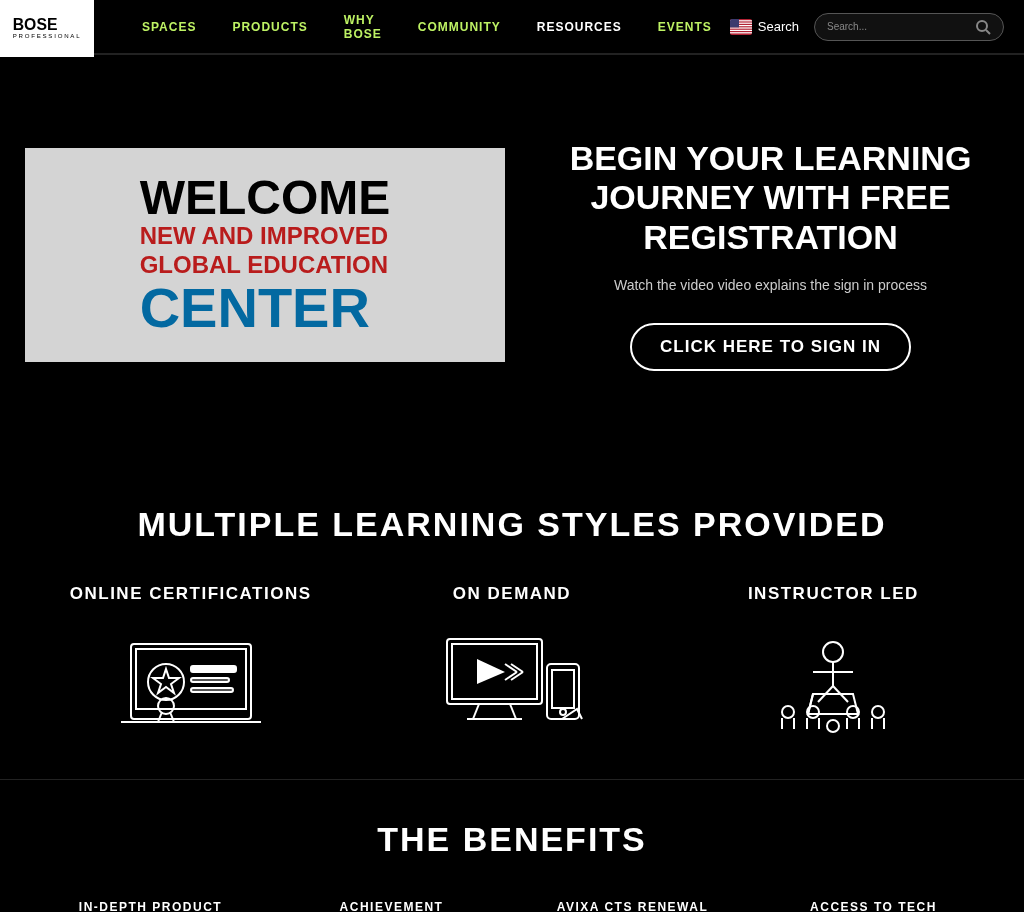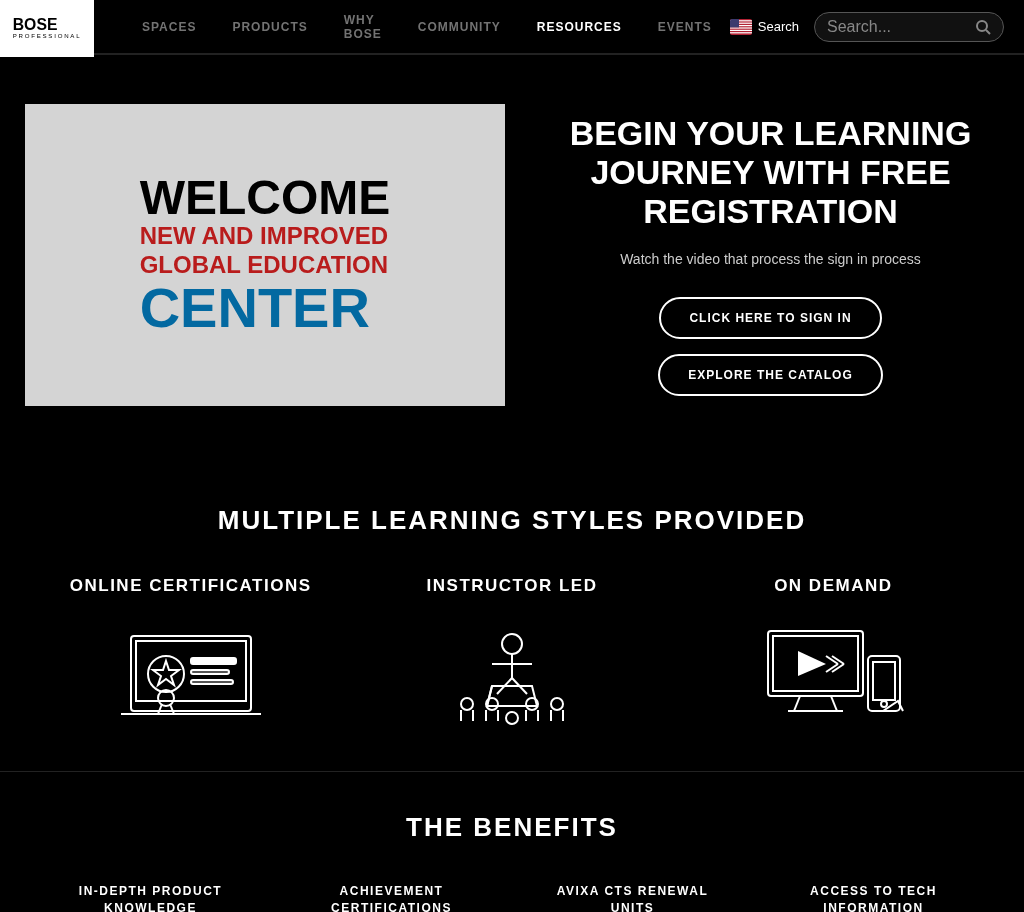--- a/index.html
+++ b/index.html
@@ -3,45 +3,45 @@
   <meta charset="utf-8">
   <style>
     * { margin: 0; padding: 0; box-sizing: border-box; }
     body { background: #000; color: #fff; font-family: Arial, Helvetica, sans-serif; width: 1024px; min-height: 912px; overflow-x: hidden; }
 
     
     header { background: #000; border-bottom: 1px solid #222; display: flex; align-items: center; padding: 12px 20px; height: 54px; position: relative; justify-content: flex-end; }
     .logo-box { background: #fff; width: 95px; height: 60px; display: flex; align-items: center; justify-content: center; flex-shrink: 0; }
     .logo-box svg { width: 70px; height: 30px; }
     nav { display: flex; align-items: center; gap: 0; margin-left: 30px; }
-    nav a { color: #737373; text-decoration: none; font-size: 12px; font-weight: 600; letter-spacing: 1px; padding: 0 18px; text-transform: uppercase; }
+    nav a { color: #bef264; text-decoration: none; font-size: 12px; font-weight: 600; letter-spacing: 1px; padding: 0 18px; text-transform: uppercase; }
     nav a.active { color: #fff; }
     .header-right { margin-left: auto; display: flex; align-items: center; gap: 15px; }
     .lang-btn { display: flex; align-items: center; gap: 6px; background: none; border: none; color: #fff; font-size: 13px; cursor: pointer; }
     .flag-icon { width: 22px; height: 16px; border-radius: 2px; overflow: hidden; display: inline-flex; }
     .search-box { display: flex; align-items: center; border: 1px solid #555; border-radius: 20px; padding: 5px 12px; background: #111; gap: 8px; }
-    .search-box input { background: none; border: none; outline: none; color: #fdba74; font-size: 16px; width: 140px; }
+    .search-box input { background: none; border: none; outline: none; color: #fdba74; font-size: 10px; width: 140px; }
     .search-box input::placeholder { color: #888; }
 
     
     .hero { background: #000; display: flex; align-items: center; padding: 40px 40px 40px 25px; min-height: 400px; }
-    .hero-image { background: #d4d4d4; width: 480px; height: 302px; flex-shrink: 0; display: flex; align-items: center; justify-content: center; position: relative; overflow: hidden; }
+    .hero-image { background: #d4d4d4; width: 480px; height: 214px; flex-shrink: 0; display: flex; align-items: center; justify-content: center; position: relative; overflow: hidden; }
     .hero-image-text { padding: 25px 30px; }
     .welcome-text { font-size: 48px; font-weight: 900; color: #000; line-height: 1; text-transform: uppercase; }
     .sub-text { font-size: 24px; font-weight: 700; color: #b91c1c; line-height: 1.2; text-transform: uppercase; }
     .center-text { font-size: 56px; font-weight: 900; color: #0369a1; line-height: 1; text-transform: uppercase; }
     .hero-content { flex: 1; padding-left: 52px; }
     .hero-content h1 { font-size: 34px; font-weight: 900; text-transform: uppercase; line-height: 1.15; text-align: center; margin-bottom: 20px; }
     .hero-subtitle { font-size: 14px; color: #ccc; text-align: center; margin-bottom: 30px; }
     .hero-buttons { display: flex; gap: 15px; justify-content: center; flex-wrap: wrap; }
-    .btn-outline { border: 2px solid #fff; background: transparent; color: #fff; border-radius: 25px; padding: 12px 28px; font-size: 12px; font-weight: 700; cursor: pointer; letter-spacing: 1px; text-transform: uppercase; white-space: nowrap; }
+    .btn-outline { border: 2px solid #fff; background: transparent; color: #fff; border-radius: 25px; padding: 12px 28px; font-size: 17px; font-weight: 700; cursor: pointer; letter-spacing: 1px; text-transform: uppercase; white-space: nowrap; }
 
     
     .learning-section { background: #000; padding: 50px 40px 40px; text-align: center; }
-    .section-title { font-size: 26px; font-weight: 900; text-transform: uppercase; letter-spacing: 2px; margin-bottom: 40px; }
+    .section-title { font-size: 34px; font-weight: 900; text-transform: uppercase; letter-spacing: 2px; margin-bottom: 40px; }
     .learning-grid { display: flex; justify-content: space-around; align-items: flex-start; gap: 20px; }
     .learning-item { display: flex; flex-direction: column; align-items: center; gap: 15px; flex: 1; }
     .learning-label { font-size: 17px; font-weight: 700; letter-spacing: 1.5px; text-transform: uppercase; margin-bottom: 10px; }
     .icon-box { width: 160px; height: 110px; display: flex; align-items: center; justify-content: center; }
     .icon-box svg { width: 150px; height: 100px; }
 
     
     .benefits-section { background: #000; padding: 40px 40px 50px; text-align: center; }
     .benefits-grid { display: flex; justify-content: space-around; margin-top: 30px; gap: 20px; }
     .benefit-item { flex: 1; font-size: 12px; font-weight: 700; letter-spacing: 1.5px; text-transform: uppercase; line-height: 1.4; }
@@ -102,24 +102,23 @@
   <div class="hero-image">
     <div class="hero-image-text">
       <div class="welcome-text">WELCOME</div>
       <div class="sub-text">NEW AND IMPROVED</div>
       <div class="sub-text">GLOBAL EDUCATION</div>
       <div class="center-text">CENTER</div>
     </div>
   </div>
   <div class="hero-content">
     <h1>BEGIN YOUR LEARNING JOURNEY WITH FREE REGISTRATION</h1>
-    <p class="hero-subtitle">Watch the video that process the sign in process</p>
+    <p class="hero-subtitle">Watch the video video explains the sign in process</p>
     <div class="hero-buttons">
       <button class="btn-outline">CLICK HERE TO SIGN IN</button>
-      <button class="btn-outline">EXPLORE THE CATALOG</button>
     </div>
   </div>
 </section>
 
 <section class="learning-section">
   <h2 class="section-title">MULTIPLE LEARNING STYLES PROVIDED</h2>
   <div class="learning-grid">
 
     <div class="learning-item">
       <div class="learning-label">ONLINE CERTIFICATIONS</div>
@@ -133,20 +132,47 @@
           <circle cx="50" cy="48" r="18" fill="none"></circle>
           <polygon points="50,35 53,44 63,44 55,50 58,59 50,53 42,59 45,50 37,44 47,44" fill="none"></polygon>
 
           <rect x="75" y="32" width="45" height="6" rx="2" fill="#fff"></rect>
           <rect x="75" y="44" width="38" height="4" rx="2" fill="#555"></rect>
           <rect x="75" y="54" width="42" height="4" rx="2" fill="#555"></rect>
 
           <circle cx="50" cy="72" r="8" fill="none"></circle>
           <line x1="46" y1="78" x2="42" y2="88"></line>
           <line x1="54" y1="78" x2="58" y2="88"></line>
+        </svg>
+      </div>
+    </div>
+
+    <div class="learning-item">
+      <div class="learning-label">ON DEMAND</div>
+      <div class="icon-box">
+        <svg viewBox="0 0 150 100" fill="none" stroke="#fff" stroke-width="2">
+
+          <rect x="10" y="5" width="95" height="65" rx="3"></rect>
+          <rect x="15" y="10" width="85" height="55"></rect>
+          <line x1="42" y1="70" x2="36" y2="85"></line>
+          <line x1="73" y1="70" x2="79" y2="85"></line>
+          <line x1="30" y1="85" x2="85" y2="85"></line>
+
+          <polygon points="40,25 40,50 68,38" fill="#fff" stroke="none"></polygon>
+
+          <line x1="68" y1="30" x2="80" y2="38"></line>
+          <line x1="80" y1="38" x2="68" y2="46"></line>
+          <line x1="74" y1="30" x2="86" y2="38"></line>
+          <line x1="86" y1="38" x2="74" y2="46"></line>
+
+          <rect x="110" y="30" width="32" height="55" rx="4"></rect>
+          <rect x="115" y="36" width="22" height="38"></rect>
+          <circle cx="126" cy="78" r="3"></circle>
+
+          <path d="M125 85 L140 75 L145 85" stroke="#fff" stroke-width="2" fill="none"></path>
         </svg>
       </div>
     </div>
 
     <div class="learning-item">
       <div class="learning-label">INSTRUCTOR LED</div>
       <div class="icon-box">
         <svg viewBox="0 0 150 100" fill="none" stroke="#fff" stroke-width="2">
 
           <circle cx="75" cy="18" r="10"></circle>
@@ -168,47 +194,20 @@
           <line x1="49" y1="84" x2="49" y2="95"></line>
           <line x1="61" y1="84" x2="61" y2="95"></line>
           <line x1="89" y1="84" x2="89" y2="95"></line>
           <line x1="101" y1="84" x2="101" y2="95"></line>
           <line x1="114" y1="84" x2="114" y2="95"></line>
           <line x1="126" y1="84" x2="126" y2="95"></line>
         </svg>
       </div>
     </div>
 
-    <div class="learning-item">
-      <div class="learning-label">ON DEMAND</div>
-      <div class="icon-box">
-        <svg viewBox="0 0 150 100" fill="none" stroke="#fff" stroke-width="2">
-
-          <rect x="10" y="5" width="95" height="65" rx="3"></rect>
-          <rect x="15" y="10" width="85" height="55"></rect>
-          <line x1="42" y1="70" x2="36" y2="85"></line>
-          <line x1="73" y1="70" x2="79" y2="85"></line>
-          <line x1="30" y1="85" x2="85" y2="85"></line>
-
-          <polygon points="40,25 40,50 68,38" fill="#fff" stroke="none"></polygon>
-
-          <line x1="68" y1="30" x2="80" y2="38"></line>
-          <line x1="80" y1="38" x2="68" y2="46"></line>
-          <line x1="74" y1="30" x2="86" y2="38"></line>
-          <line x1="86" y1="38" x2="74" y2="46"></line>
-
-          <rect x="110" y="30" width="32" height="55" rx="4"></rect>
-          <rect x="115" y="36" width="22" height="38"></rect>
-          <circle cx="126" cy="78" r="3"></circle>
-
-          <path d="M125 85 L140 75 L145 85" stroke="#fff" stroke-width="2" fill="none"></path>
-        </svg>
-      </div>
-    </div>
-
   </div>
 </section>
 
 <hr class="divider">
 
 <section class="benefits-section">
   <h2 class="section-title">THE BENEFITS</h2>
   <div class="benefits-grid">
     <div class="benefit-item">
       <span>IN-DEPTH PRODUCT<br>KNOWLEDGE</span>

